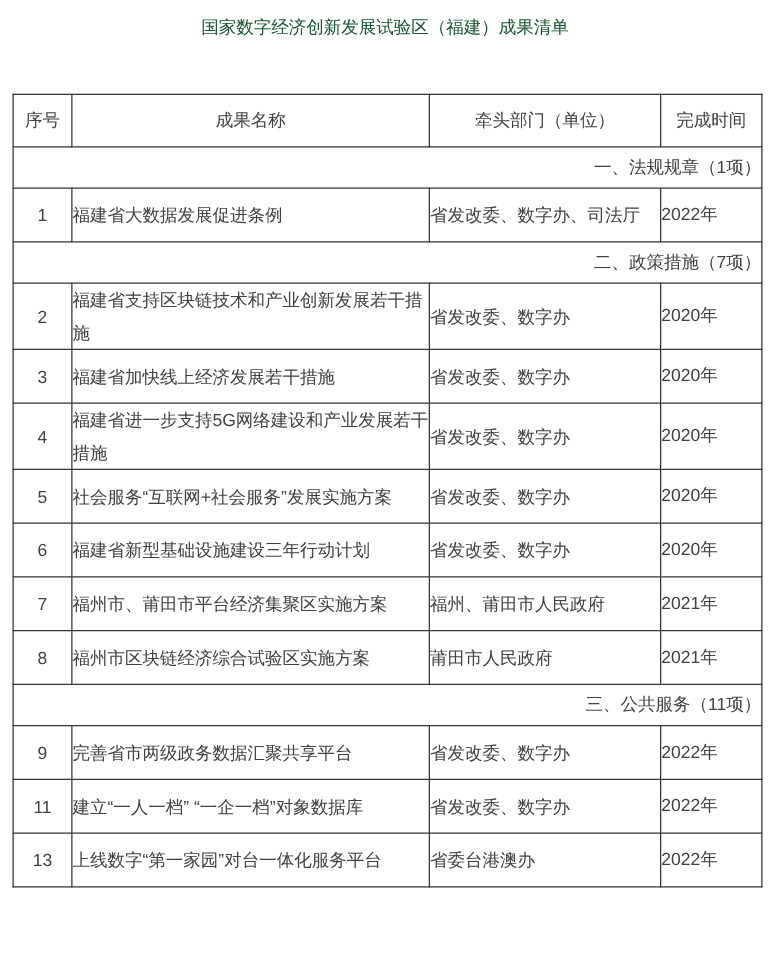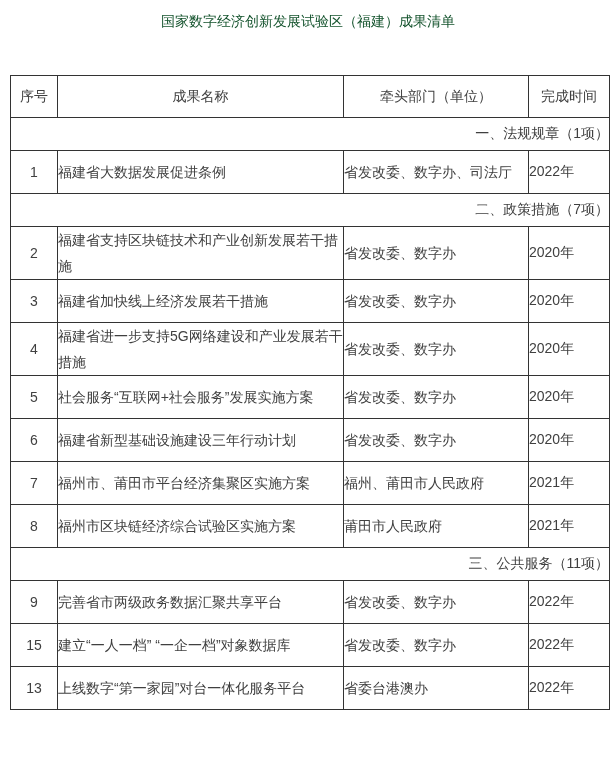--- a/index.html
+++ b/index.html
@@ -159,21 +159,21 @@
   </tr>
 
   <tr class="data-row">
     <td class="cell-no">9</td>
     <td class="cell-name">完善省市两级政务数据汇聚共享平台</td>
     <td class="cell-dept">省发改委、数字办</td>
     <td class="cell-time">2022年</td>
   </tr>
 
   <tr class="data-row">
-    <td class="cell-no">15</td>
+    <td class="cell-no">11</td>
     <td class="cell-name">建立“一人一档” “一企一档”对象数据库</td>
     <td class="cell-dept">省发改委、数字办</td>
     <td class="cell-time">2022年</td>
   </tr>
 
 
 
   <tr class="data-row">
     <td class="cell-no">13</td>
     <td class="cell-name">上线数字“第一家园”对台一体化服务平台</td>

